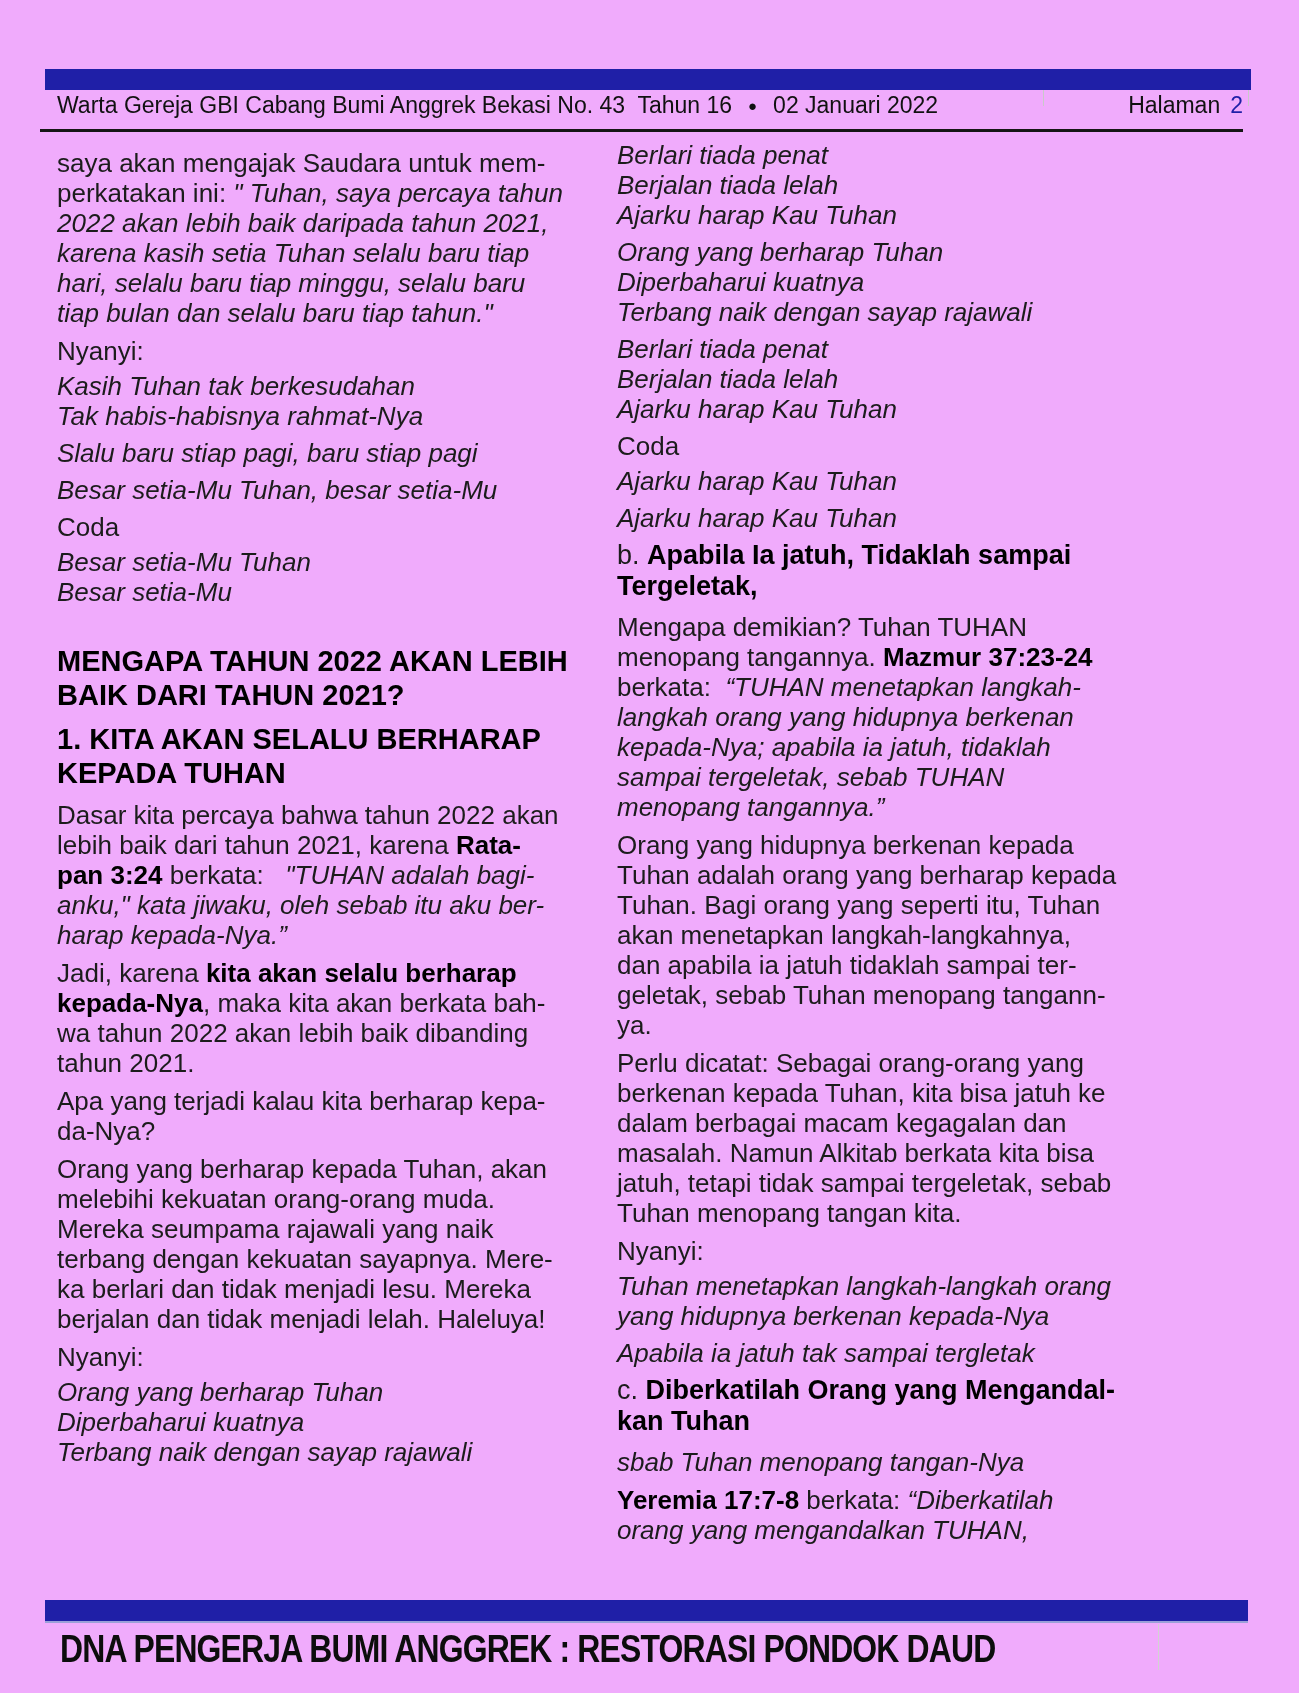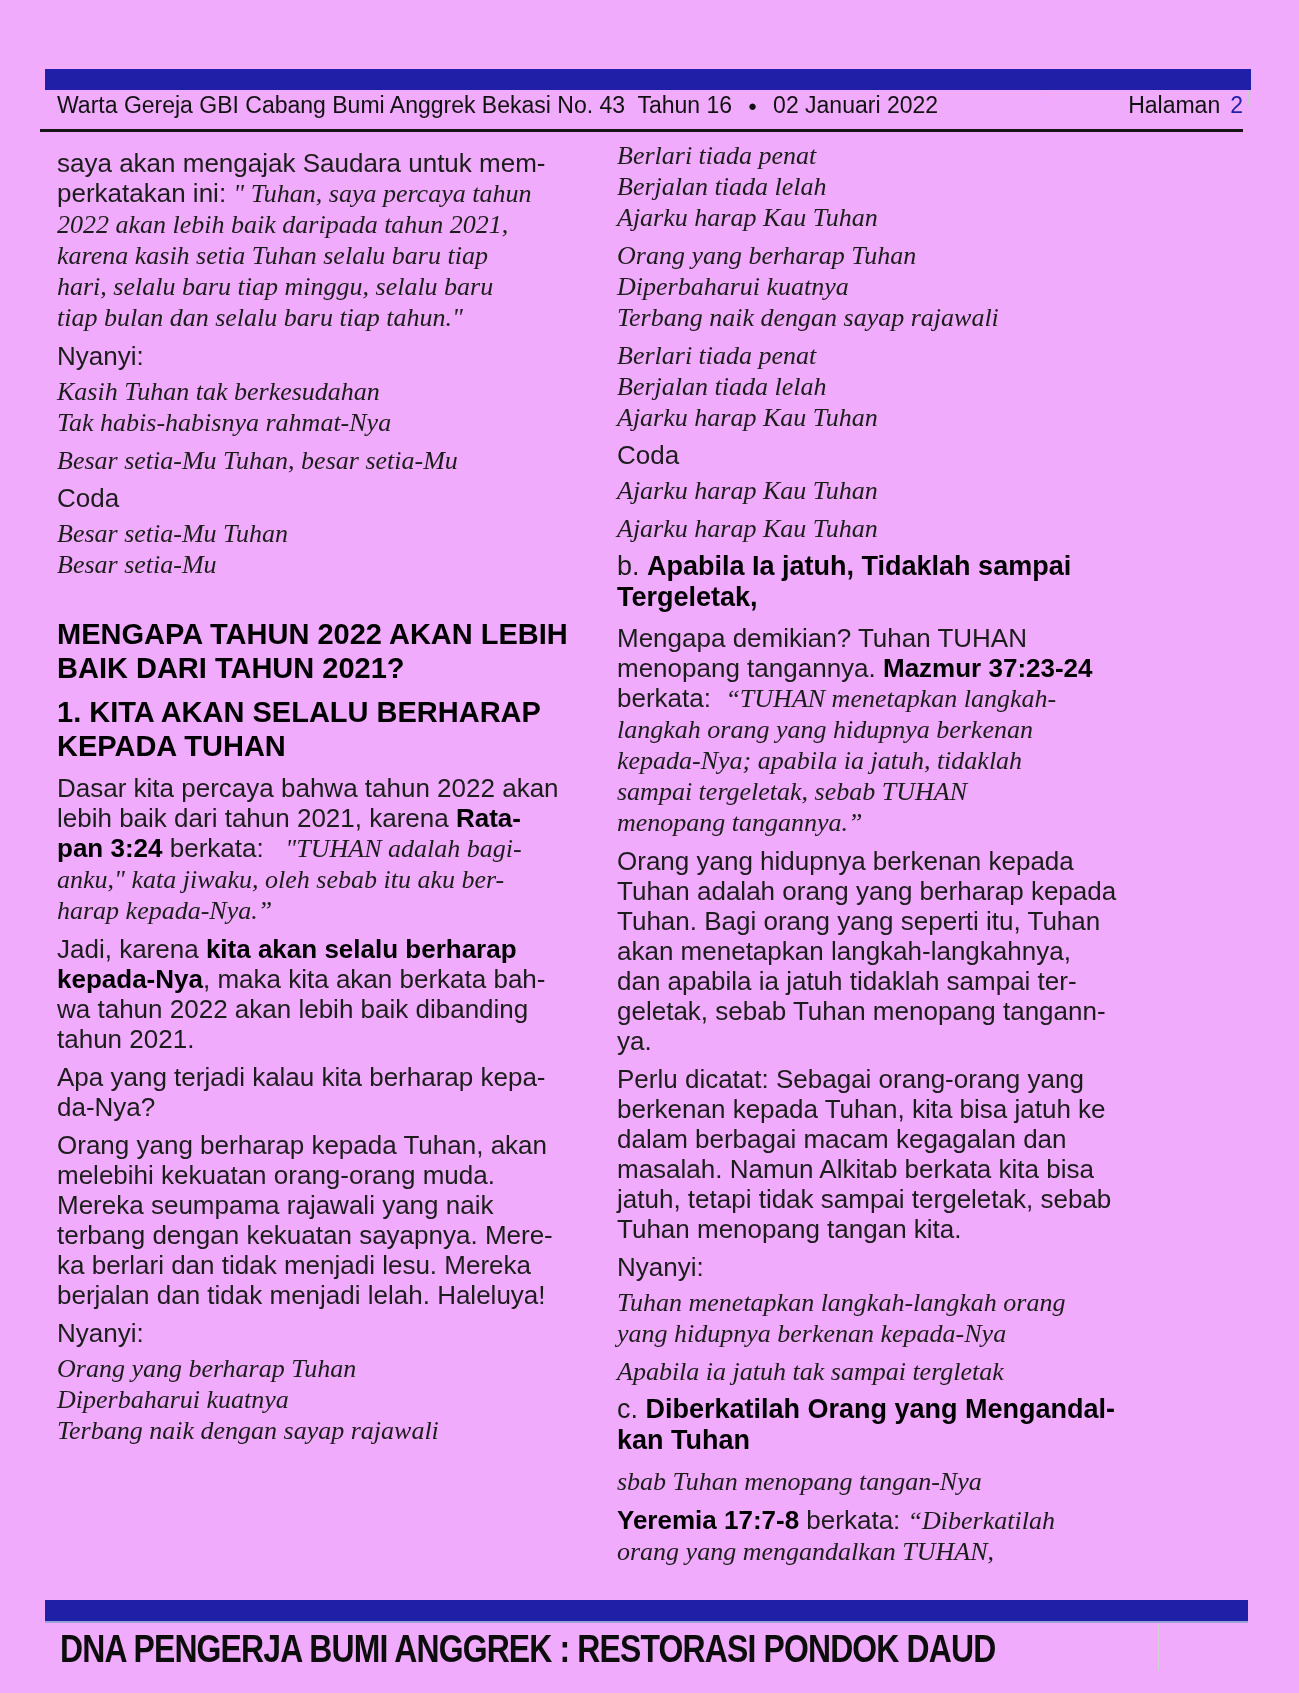--- a/index.html
+++ b/index.html
@@ -20,21 +20,21 @@
   .col-left{left:57px;width:578px;}
   .col-right{left:617px;width:592px;}
   .blk{white-space:pre-wrap;}
   .para{margin:8px 0 8px;}
   .label{margin:0 0 5px;}
   .lyric{margin:0 0 7px;font-style:italic;}
   .h1{font-size:29px;line-height:34px;margin:2px 0 10px;color:#000;}
   .gap-lg{margin-top:37px;}
   .h2{font-size:27px;line-height:31px;margin:2px 0 10px;}
   .b{font-weight:bold;color:#000;}
-  .i{font-style:italic;font-family:Liberation Serif, serif;}
+  .i{font-style:italic;}
 
   
   .bottom-bar{position:absolute;left:45px;top:1600px;width:1203px;height:21px;border-bottom:2px solid #9aa0d8;}
   .footer-text{position:absolute;left:60px;top:1628px;font-size:38px;font-weight:bold;color:#0d0d0d;
                letter-spacing:-1px;transform:scaleX(0.84);transform-origin:left center;white-space:pre;}
 </style>
 </head>
 <body>
 
 <div class="page">
@@ -54,20 +54,21 @@
   <div class="col col-left" id="col-left">
       <div class="blk para"><span>saya akan mengajak Saudara untuk mem-
 perkatakan ini: </span><span class="i">" Tuhan, saya percaya tahun
 2022 akan lebih baik daripada tahun 2021,
 karena kasih setia Tuhan selalu baru tiap
 hari, selalu baru tiap minggu, selalu baru
 tiap bulan dan selalu baru tiap tahun."</span></div>
       <div class="blk label"><span>Nyanyi:</span></div>
       <div class="blk lyric"><span class="i">Kasih Tuhan tak berkesudahan
 Tak habis-habisnya rahmat-Nya</span></div>
+      <div class="blk lyric"><span class="i">Slalu baru stiap pagi, baru stiap pagi</span></div>
       <div class="blk lyric"><span class="i">Besar setia-Mu Tuhan, besar setia-Mu</span></div>
       <div class="blk label"><span>Coda</span></div>
       <div class="blk lyric"><span class="i">Besar setia-Mu Tuhan
 Besar setia-Mu</span></div>
       <div class="blk h1 gap-lg"><span class="b">MENGAPA TAHUN 2022 AKAN LEBIH
 BAIK DARI TAHUN 2021?</span></div>
       <div class="blk h1"><span class="b">1. KITA AKAN SELALU BERHARAP
 KEPADA TUHAN</span></div>
       <div class="blk para"><span>Dasar kita percaya bahwa tahun 2022 akan
 lebih baik dari tahun 2021, karena </span><span class="b">Rata-

